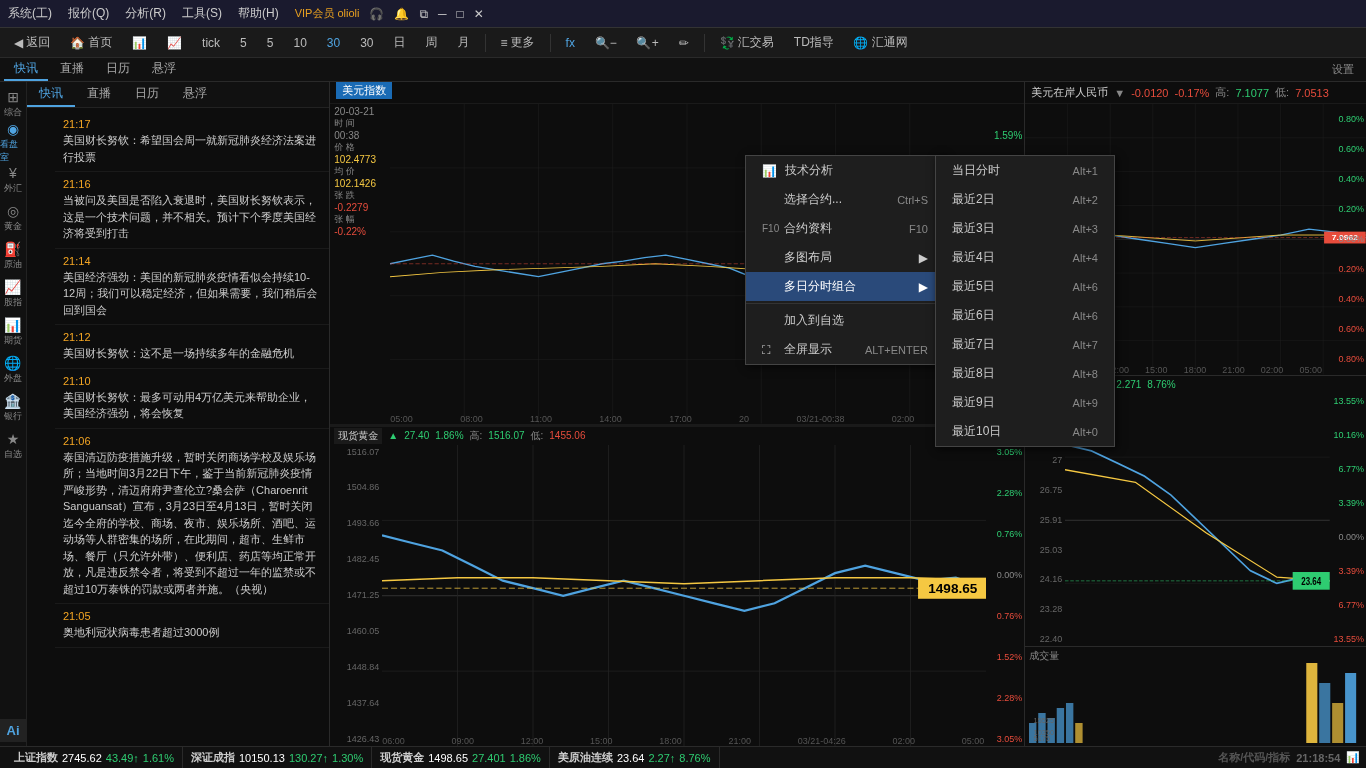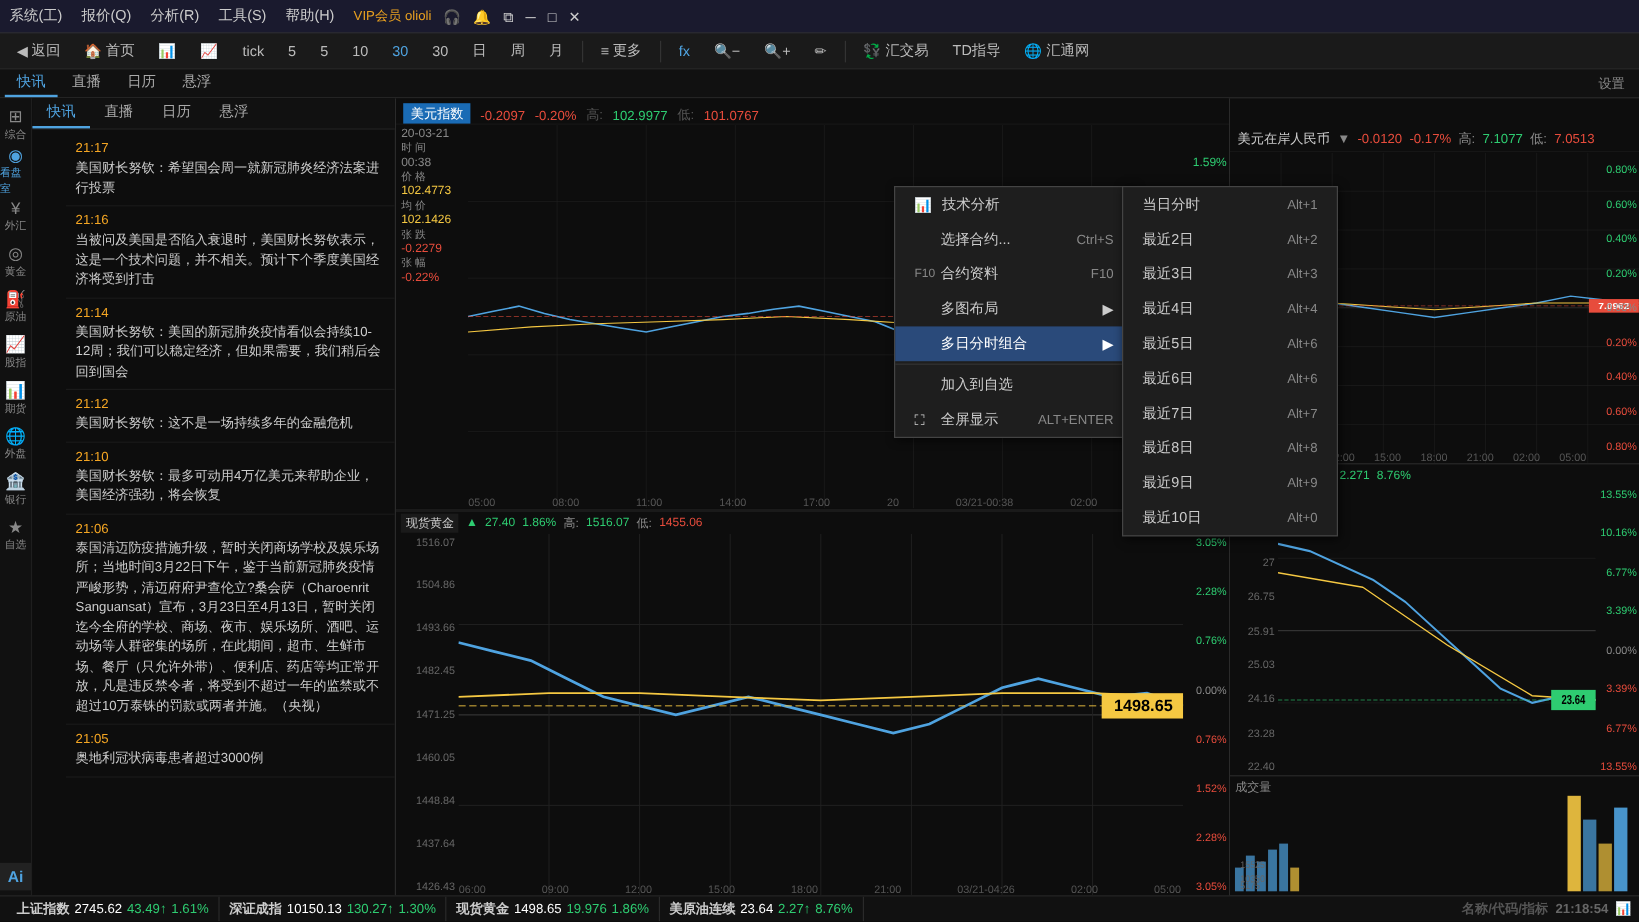--- a/index.html
+++ b/index.html
@@ -42,33 +42,33 @@
     .news-tab.active { color: #4fa3e0; border-bottom: 2px solid #4fa3e0; }
     #news-list { flex: 1; overflow-y: auto; padding: 4px 0; margin-left: 28px; }
     .news-item { padding: 6px 8px; border-bottom: 1px solid #1a1a1a; cursor: pointer; }
     .news-time { color: #f5a623; font-size: 11px; }
     .news-text { color: #ccc; font-size: 11px; line-height: 1.5; margin-top: 2px; }
 
     
     #charts-area { flex: 1; display: flex; flex-direction: column; position: relative; }
 
     
-    #price-bar { display: flex; align-items: flex-end; height: 22px; background: #0d0d0d; border-bottom: 1px solid #1a1a1a; padding: 0 6px; gap: 8px; font-size: 11px; }
+    #price-bar { display: flex; align-items: flex-start; height: 22px; background: #0d0d0d; border-bottom: 1px solid #1a1a1a; padding: 0 6px; gap: 8px; font-size: 11px; flex-direction: column; }
     .price-label { background: #1a6bb5; color: #fff; padding: 1px 6px; font-size: 11px; }
     .price-val { color: #e74c3c; }
     .price-sep { color: #555; }
 
     
     #chart-top { flex: 1; position: relative; background: #0d0d0d; }
     #chart-divider { height: 3px; background: #1a1a1a; }
     #chart-bottom { height: 320px; position: relative; background: #0d0d0d; }
 
     
     #right-panel { width: 400px; border-left: 1px solid #2a2a2a; display: flex; flex-direction: column; }
-    #right-price-bar { display: flex; align-items: center; height: 22px; background: #0d0d0d; border-bottom: 1px solid #1a1a1a; padding: 0 6px; font-size: 11px; gap: 6px; margin-top: 23px; }
+    #right-price-bar { display: flex; align-items: center; height: 22px; background: #0d0d0d; border-bottom: 1px solid #1a1a1a; padding: 0 6px; font-size: 11px; gap: 6px; }
     #right-chart { flex: 1; position: relative; background: #0d0d0d; }
 
     
     #statusbar { height: 22px; background: #111; border-top: 1px solid #2a2a2a; display: flex; align-items: center; padding: 0 6px; gap: 0; font-size: 11px; overflow: hidden; }
     .status-item { display: flex; align-items: center; padding: 0 8px; border-right: 1px solid #2a2a2a; height: 100%; gap: 4px; white-space: nowrap; }
     .s-name { color: #ccc; font-weight: bold; }
     .s-val { color: #fff; }
     .s-change.green { color: #2ecc71; }
     .s-pct.green { color: #2ecc71; }
     .status-right { margin-left: auto; display: flex; align-items: center; gap: 6px; color: #888; font-weight: bold; }
@@ -206,21 +206,21 @@
     <div class="news-item">
           <div class="news-time">21:17</div>
           <div class="news-text">美国财长努钦：希望国会周一就新冠肺炎经济法案进行投票</div>
         </div>
         <div class="news-item">
           <div class="news-time">21:16</div>
           <div class="news-text">当被问及美国是否陷入衰退时，美国财长努钦表示，这是一个技术问题，并不相关。预计下个季度美国经济将受到打击</div>
         </div>
         <div class="news-item">
           <div class="news-time">21:14</div>
-          <div class="news-text">美国财长努钦：美国的新冠肺炎疫情看似会持续10-12周；我们可以稳定经济，但如果需要，我们稍后会回到国会</div>
+          <div class="news-text">美国经济强劲：美国的新冠肺炎疫情看似会持续10-12周；我们可以稳定经济，但如果需要，我们稍后会回到国会</div>
         </div>
         <div class="news-item">
           <div class="news-time">21:12</div>
           <div class="news-text">美国财长努钦：这不是一场持续多年的金融危机</div>
         </div>
         <div class="news-item">
           <div class="news-time">21:10</div>
           <div class="news-text">美国财长努钦：最多可动用4万亿美元来帮助企业，美国经济强劲，将会恢复</div>
         </div>
         <div class="news-item">
@@ -612,21 +612,21 @@
   </div>
   <div class="status-item">
     <span class="s-name">深证成指</span>
     <span class="s-val">10150.13</span>
     <span class="s-change green">130.27↑</span>
     <span class="s-pct green">1.30%</span>
   </div>
   <div class="status-item">
     <span class="s-name">现货黄金</span>
     <span class="s-val">1498.65</span>
-    <span class="s-change green">19.976</span>
+    <span class="s-change green">27.401</span>
     <span class="s-pct green">1.86%</span>
   </div>
   <div class="status-item">
     <span class="s-name">美原油连续</span>
     <span class="s-val">23.64</span>
     <span class="s-change green">2.27↑</span>
     <span class="s-pct green">8.76%</span>
   </div>
   <div class="status-right">
     <span style="color:#555;font-size:11px;">名称/代码/指标</span>

